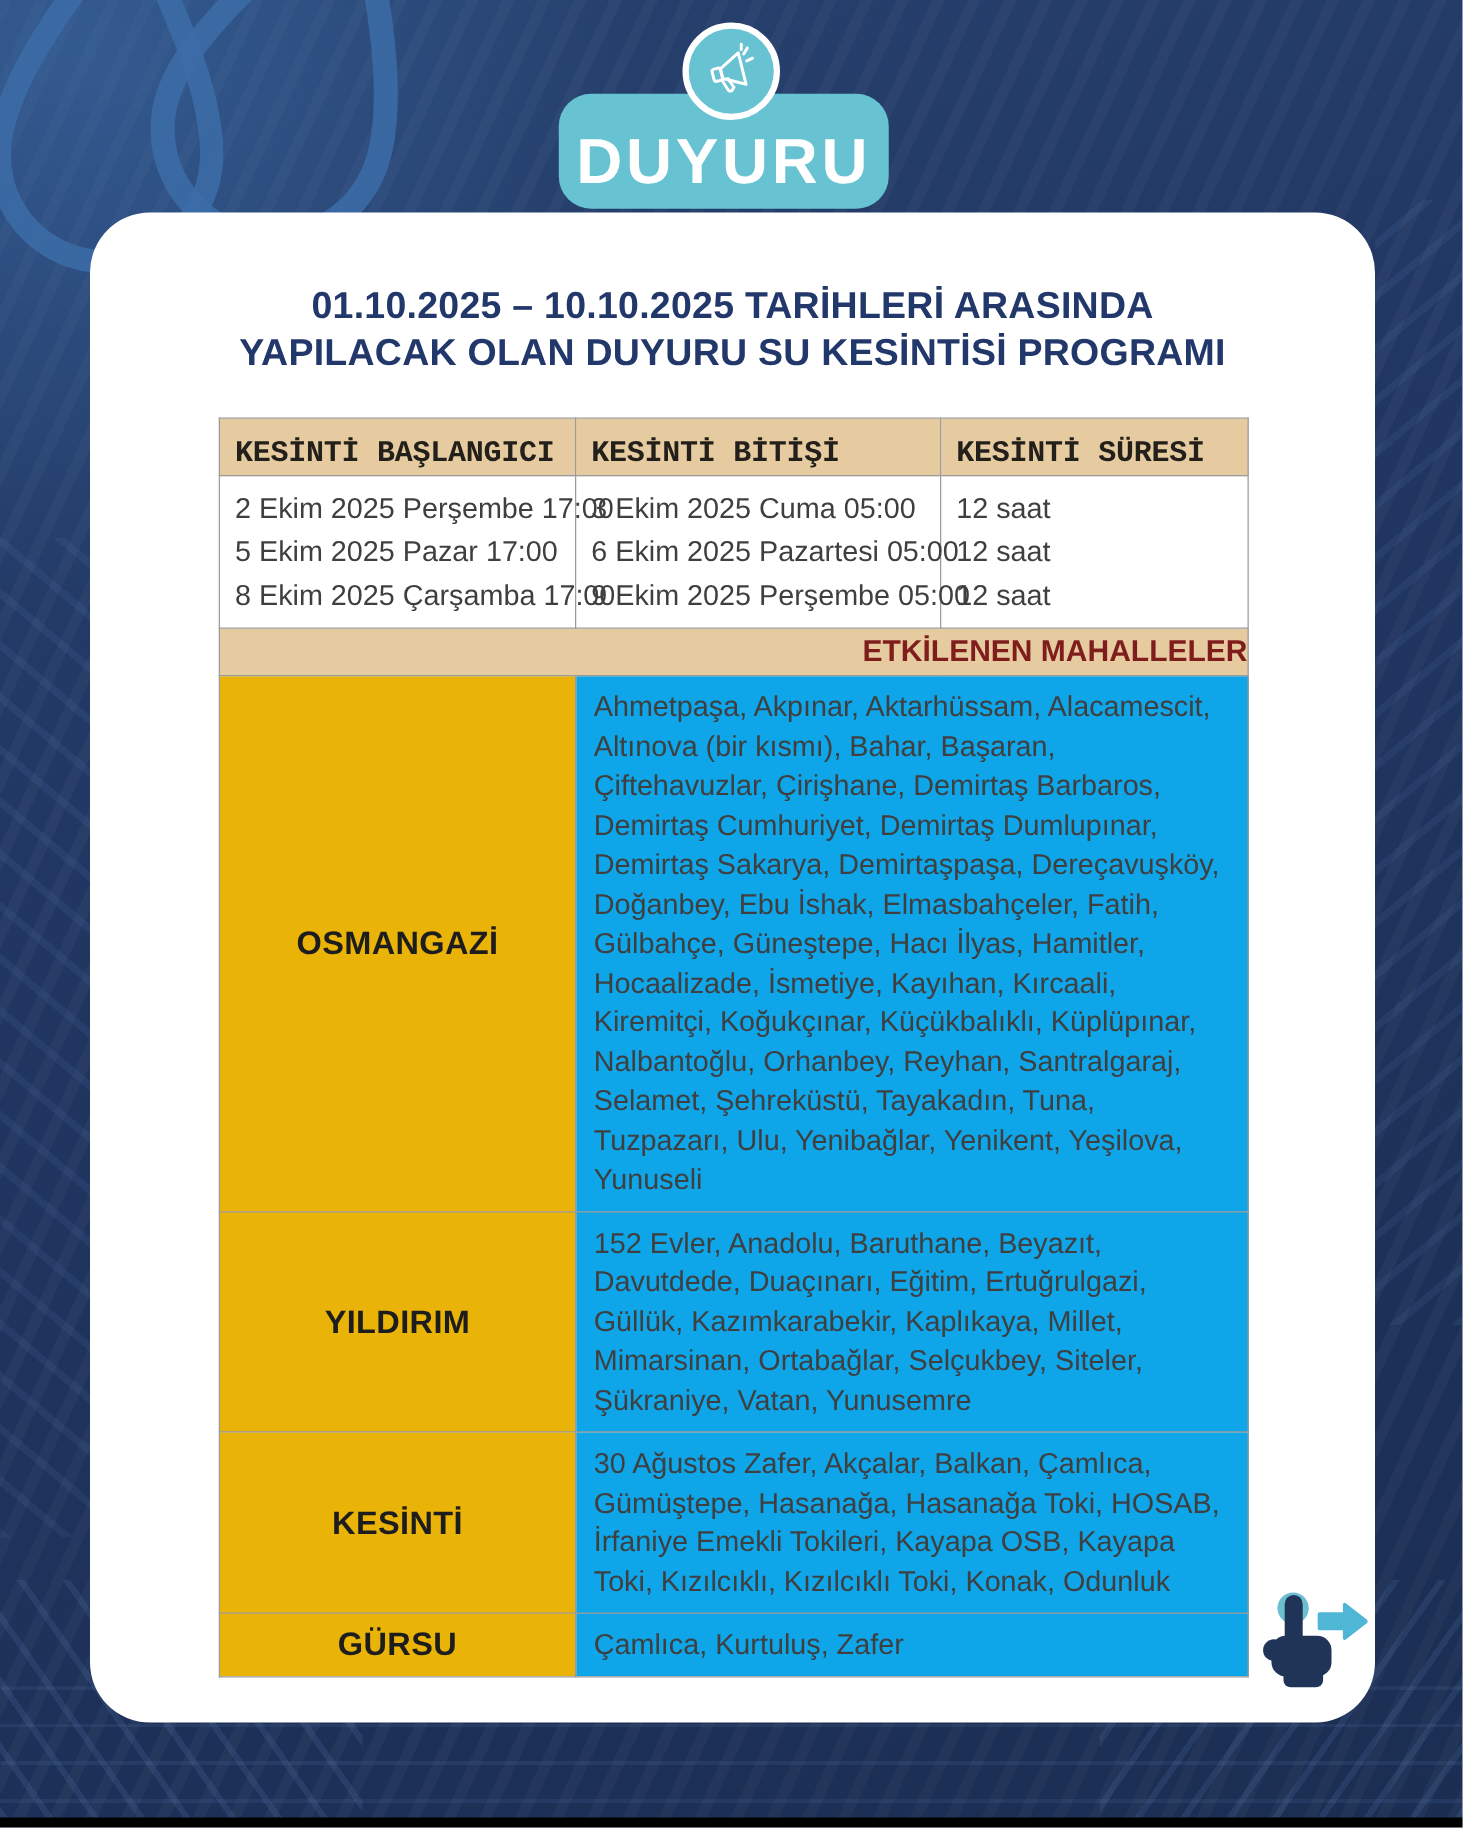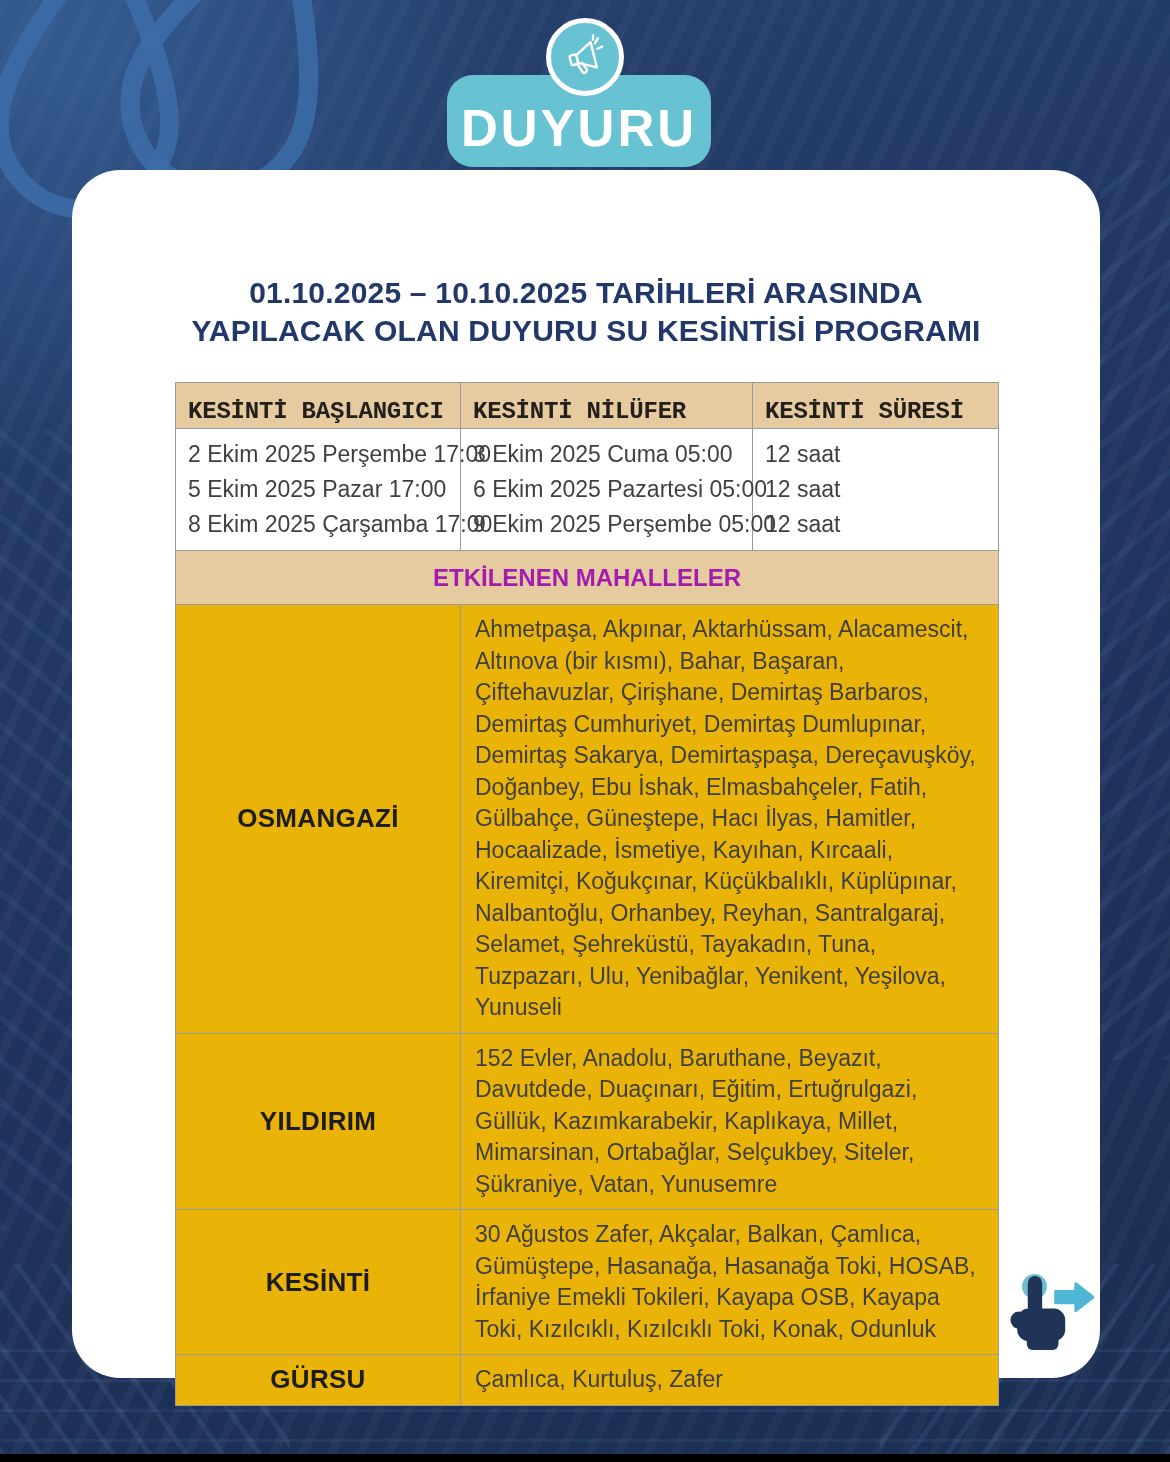--- a/index.html
+++ b/index.html
@@ -76,21 +76,21 @@
   }
 
   
   .card {
     position: absolute; left: 72px; top: 170px;
     width: 1028px; height: 1208px;
     background: #ffffff; border-radius: 48px;
     z-index: 4;
   }
   .card-title {
-    margin-top: 104px;
+    margin-top: 56px;
     text-align: center;
     color: #22376a;
     font-size: 30px; font-weight: bold;
     line-height: 38px; letter-spacing: 0.2px;
   }
 
   
   table.outage {
     margin: 32px auto 0 103px;
     width: 823px;
@@ -106,31 +106,31 @@
     height: 46px; padding: 12px 0 0 12px; vertical-align: middle;
     letter-spacing: -0.2px;
     font-family: Liberation Mono, monospace;
   }
   tr.dates td { padding: 8px 12px; vertical-align: top; }
   tr.dates .dline {
     font-size: 23px; color: #3f3f3f; line-height: 35px; white-space: nowrap;
   }
   td.band {
     background: #e7cba0;
-    color: #a21caf; font-weight: bold; font-size: 24px;
-    height: 54px; text-align: center; vertical-align: middle;
+    color: #7f1d1d; font-weight: bold; font-size: 24px;
+    height: 38px; text-align: right; vertical-align: middle;
   }
   td.dist {
     background: #eab308;
     text-align: center; vertical-align: middle;
     font-size: 26px; font-weight: bold; color: #1d1d1d;
     letter-spacing: 0.3px;
   }
   td.hoods {
-    background: #eab308;
+    background: #0ea5e9;
     padding: 9px 14px;
     font-size: 23px; color: #3f3f3f; line-height: 31.5px;
     vertical-align: middle;
   }
 
   
   .swipe-icon {
     position: absolute; right: 6px; bottom: 26px;
     width: 96px; height: 82px;
   }
@@ -178,21 +178,21 @@
 
   <table class="outage">
     <colgroup>
       <col style="width:285px">
         <col style="width:292px">
         <col style="width:246px">
     </colgroup>
     <tbody>
       <tr>
         <td class="hdr">KESİNTİ BAŞLANGICI</td>
-        <td class="hdr">KESİNTİ NİLÜFER</td>
+        <td class="hdr">KESİNTİ BİTİŞİ</td>
         <td class="hdr">KESİNTİ SÜRESİ</td>
       </tr>
       <tr class="dates">
         <td>
           <div class="dline">2 Ekim 2025 Perşembe 17:00</div>
           <div class="dline">5 Ekim 2025 Pazar 17:00</div>
           <div class="dline">8 Ekim 2025 Çarşamba 17:00</div>
         </td>
         <td>
           <div class="dline">3 Ekim 2025 Cuma 05:00</div>

